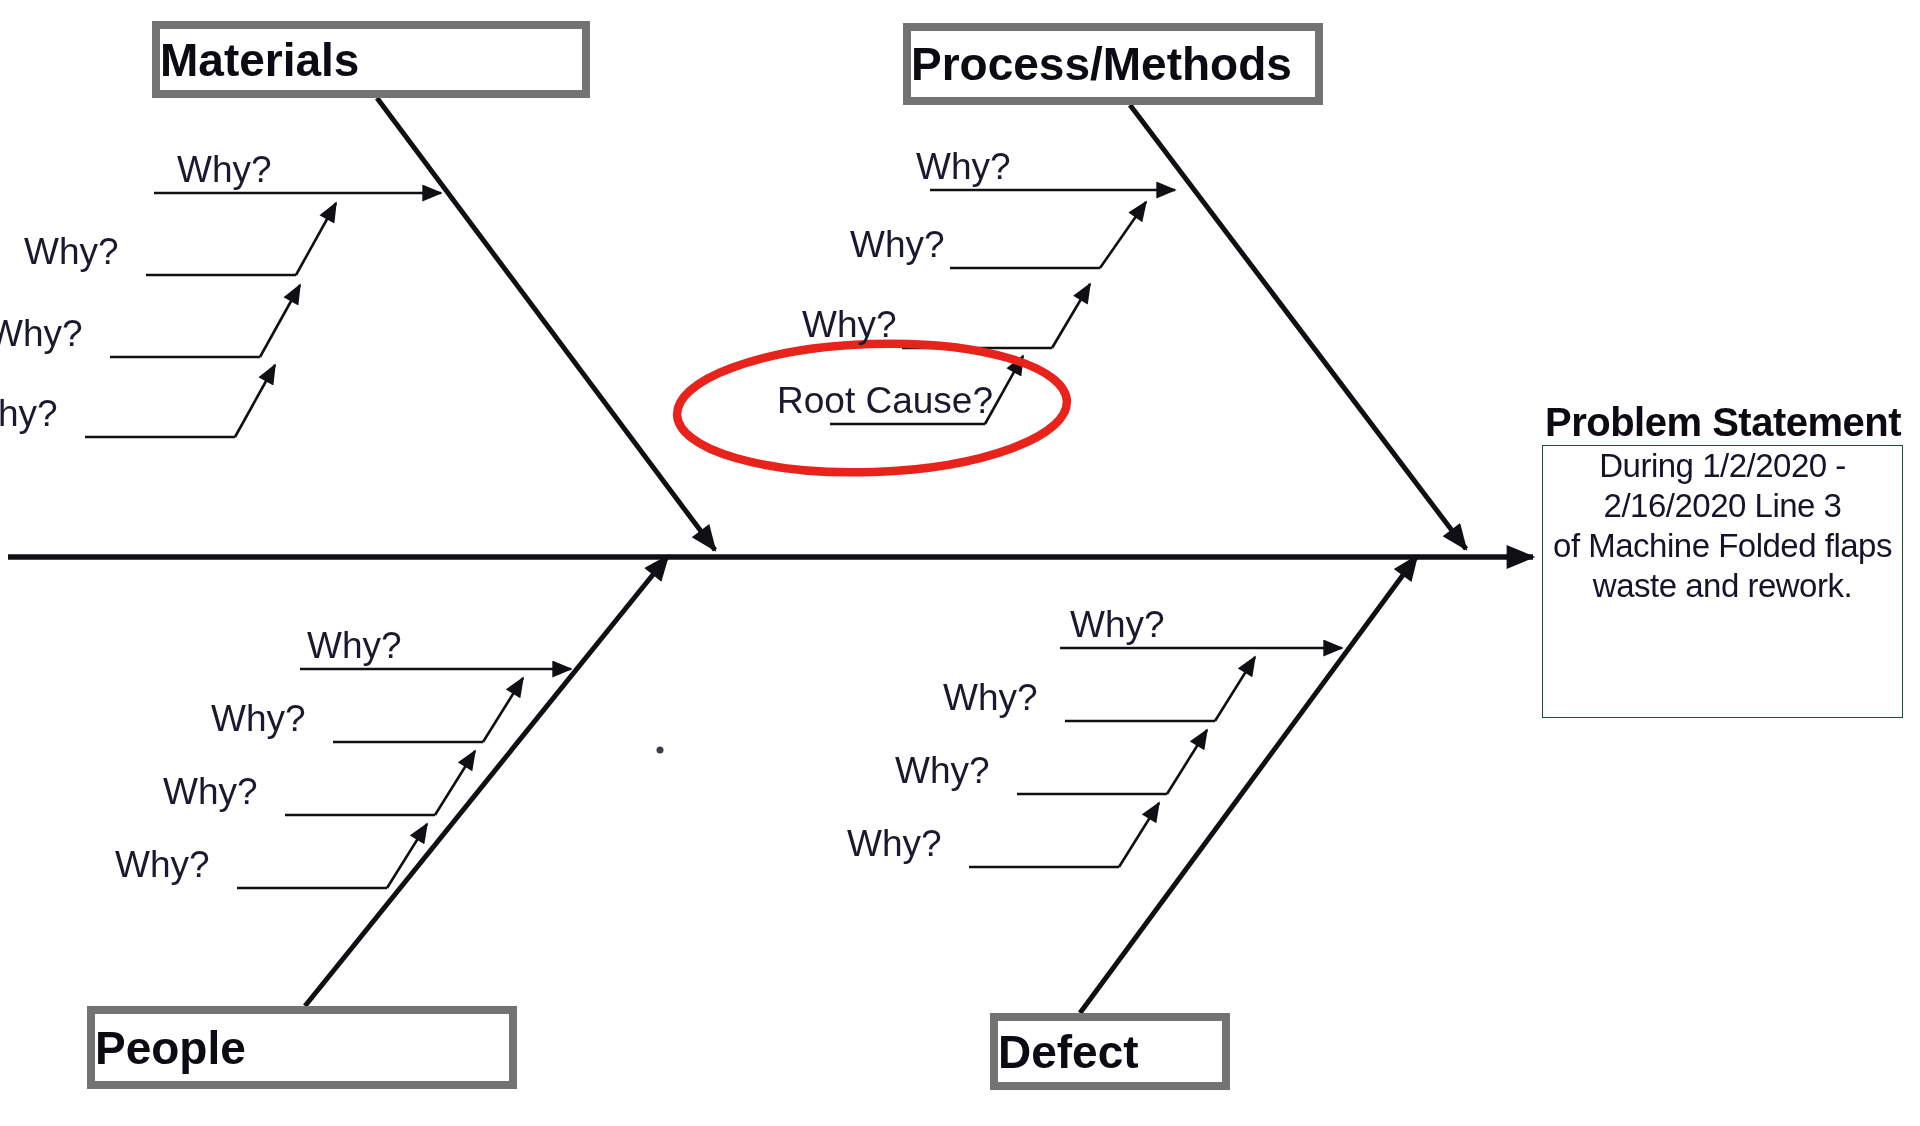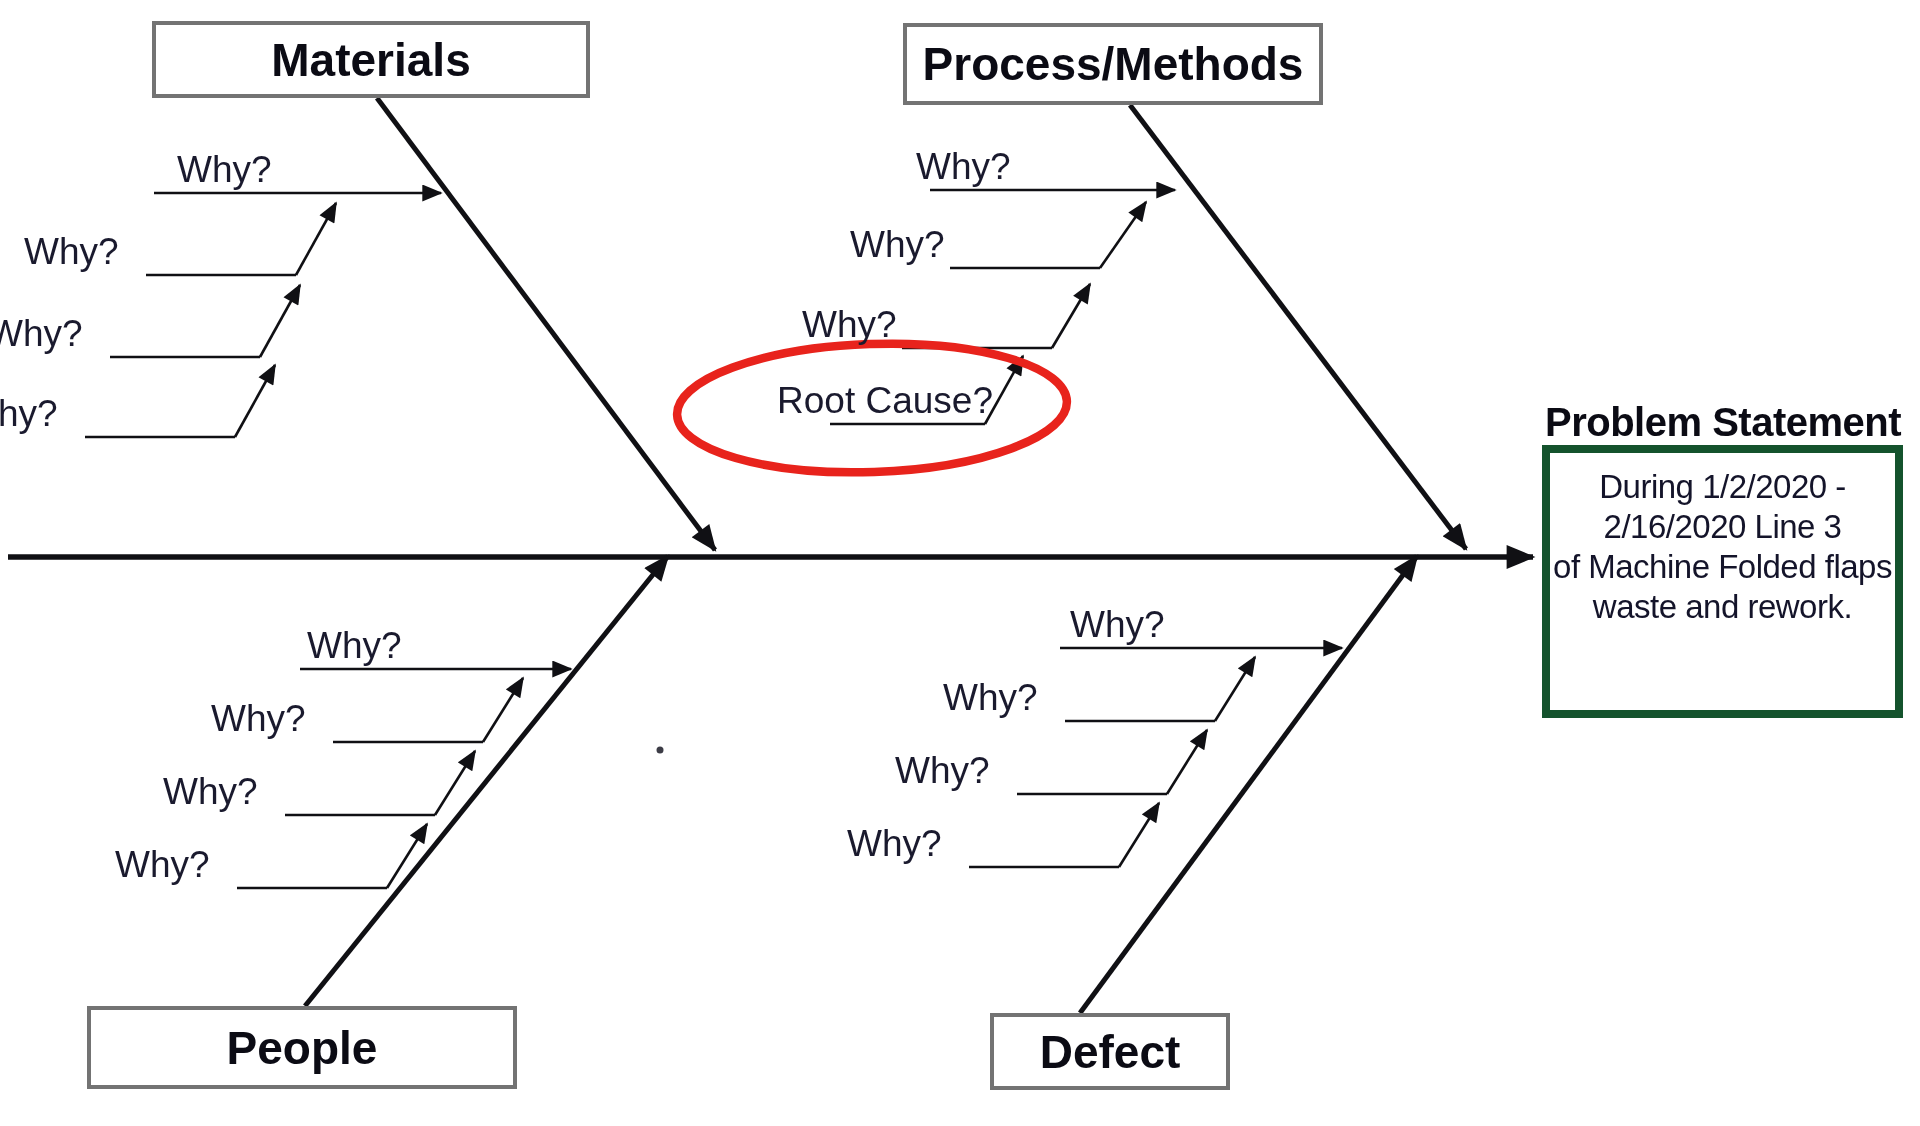--- a/index.html
+++ b/index.html
@@ -2,41 +2,41 @@
 <html><head>
 <meta charset="utf-8">
 <style>
   html,body{margin:0;padding:0;background:#ffffff;}
   .stage{
     position:relative;width:1920px;height:1126px;background:#ffffff;overflow:hidden;
     font-family:"Liberation Sans", sans-serif;
   }
   .stage svg{position:absolute;left:0;top:0;}
   .cat-box{
-    position:absolute;box-sizing:border-box;border:4px solid #737373;background:#ffffff;
-    display:flex;align-items:center;justify-content:center;
+    position:absolute;box-sizing:border-box;border:8px solid #737373;background:#ffffff;
+    display:flex;align-items:center;justify-content:flex-start;
   }
   .cat-label{
     font-weight:bold;font-size:46px;color:#0b0b14;letter-spacing:0px;white-space:nowrap;
   }
   .why{
     position:absolute;width:220px;height:46px;line-height:46px;text-align:left;
     font-size:37px;color:#1a1a2e;white-space:nowrap;
   }
   .root-cause{
     position:absolute;width:320px;height:46px;line-height:46px;text-align:center;
     font-size:37px;color:#1a1a2e;white-space:nowrap;
   }
   .problem-title{
     position:absolute;left:1540px;top:400px;width:366px;text-align:center;
     font-weight:bold;font-size:40px;color:#0b0b14;letter-spacing:-0.5px;
   }
   .problem-box{
     position:absolute;left:1542px;top:445px;width:361px;height:273px;box-sizing:border-box;
-    border:8px solid #14532d;background:#ffffff;padding-top:14px;
+    border:1px solid #14532d;background:#ffffff;
   }
   .problem-line{
     text-align:center;font-size:33px;line-height:40px;color:#14142a;
     letter-spacing:-0.5px;white-space:nowrap;
   }
 </style>
 </head>
 <body>
 
 <div class="stage">

